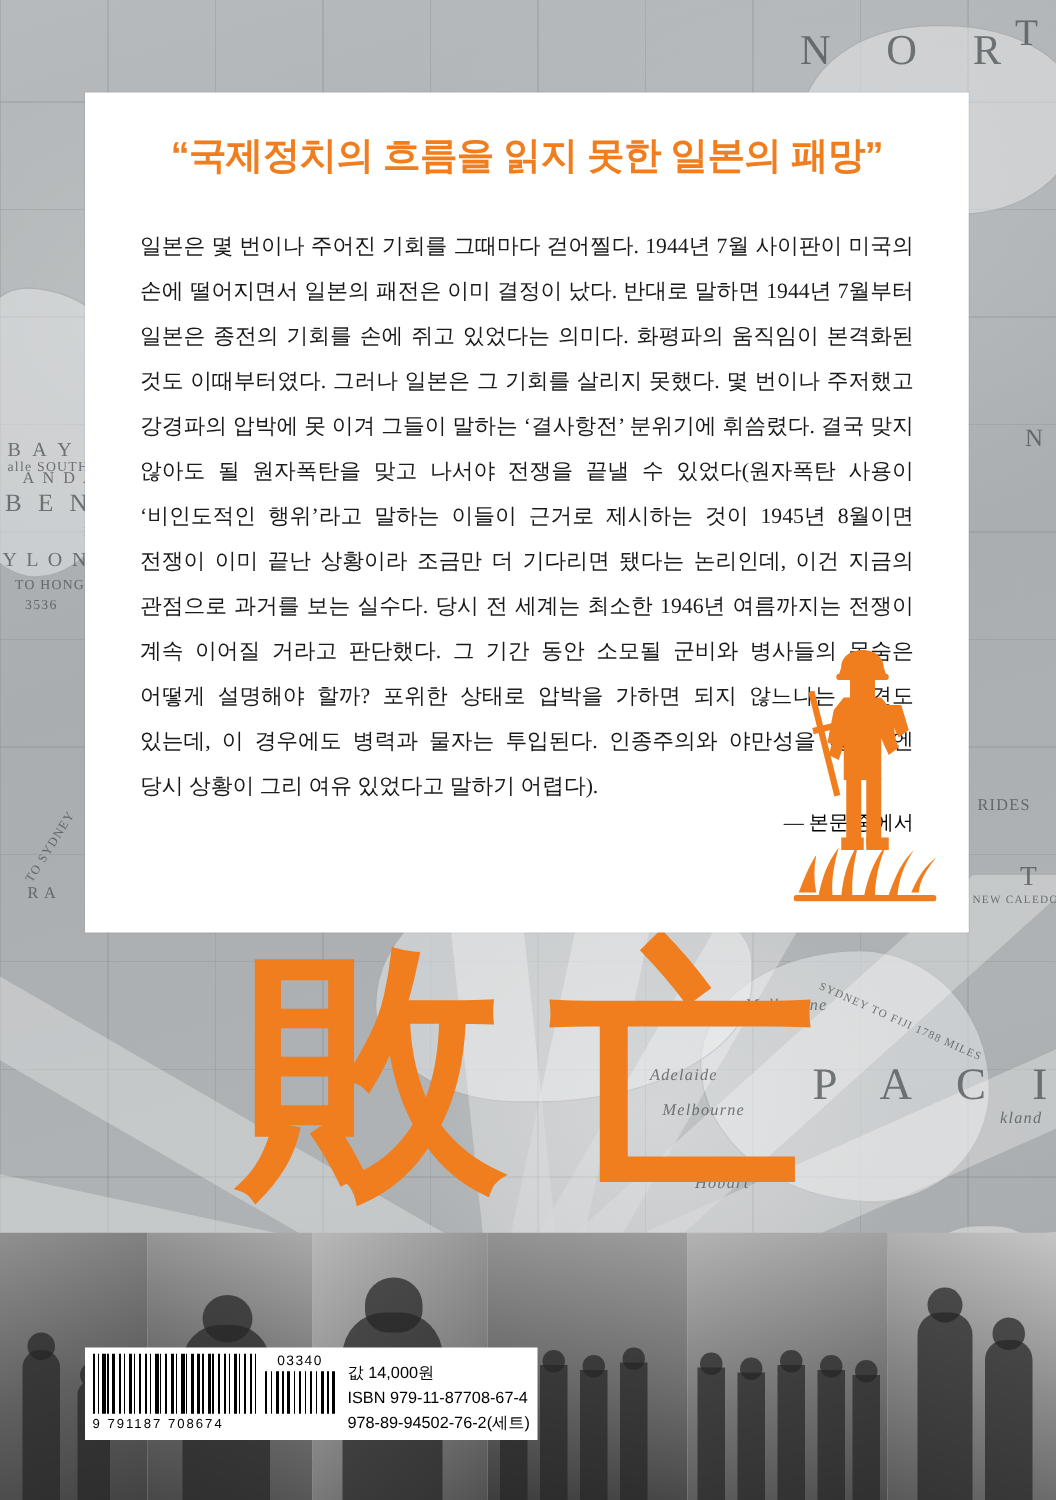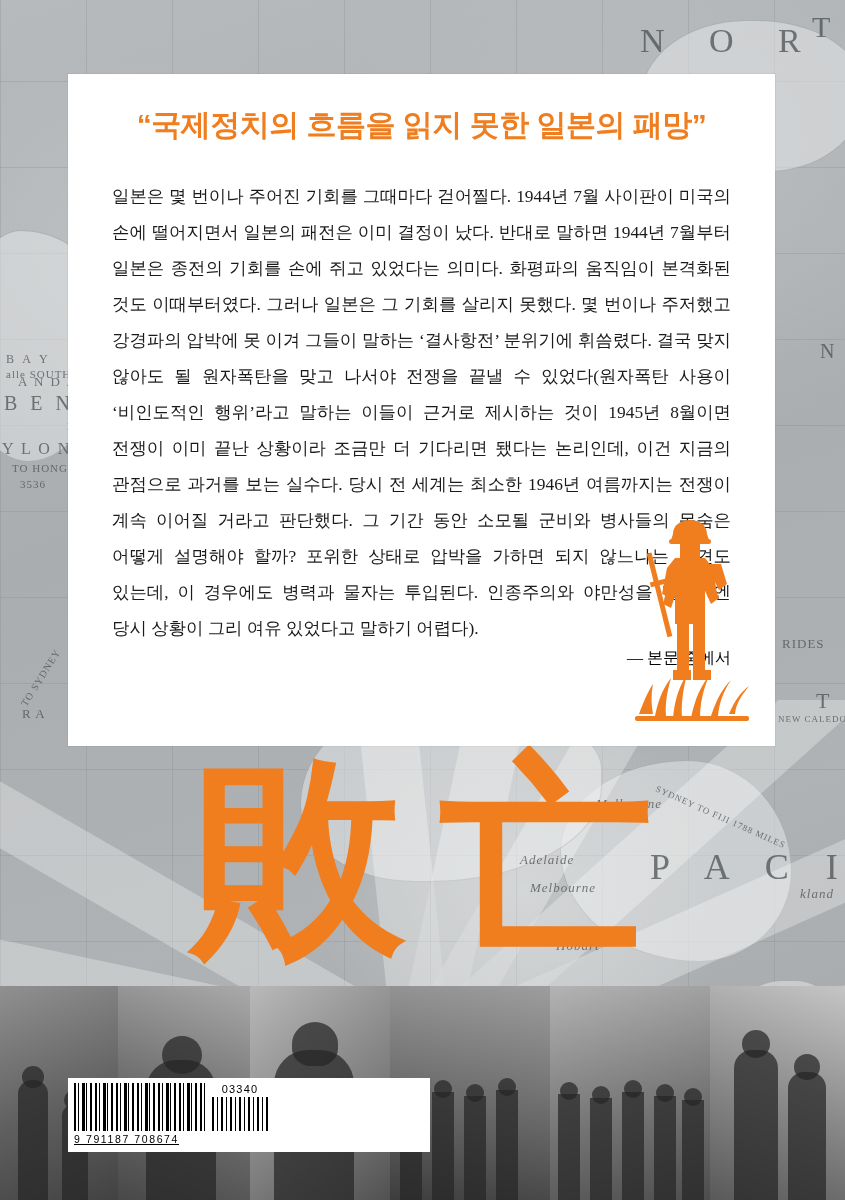--- a/index.html
+++ b/index.html
@@ -47,21 +47,21 @@
     position: absolute;
     color: rgba(75,80,83,0.75);
     font-family: "Liberation Serif", serif;
     letter-spacing: 6px;
     white-space: nowrap;
     user-select: none;
   }
   .mw-north  { left: 640px; top: 22px;  font-size: 34px; letter-spacing: 18px; }
   .mw-pacif  { left: 650px; top: 846px; font-size: 36px; letter-spacing: 14px; }
   .mw-austra { left: 300px; top: 752px; font-size: 30px; letter-spacing: 12px; color: rgba(75,80,83,0.45); }
-  .mw-bay    { left: 6px;   top: 352px; font-size: 12px; letter-spacing: 3px; }
+  .mw-bay    { left: 6px;   top: 352px; font-size: 16px; letter-spacing: 3px; }
   .mw-andan  { left: 18px;  top: 374px; font-size: 13px; letter-spacing: 2px; }
   .mw-benga  { left: 4px;   top: 392px; font-size: 20px; letter-spacing: 4px; }
   .mw-nico   { left: 22px;  top: 420px; font-size: 11px; letter-spacing: 2px; margin-left: 45px; }
   .mw-ylon   { left: 2px;   top: 440px; font-size: 16px; letter-spacing: 2px; }
   .mw-southp { left: 6px;   top: 368px; font-size: 11px; letter-spacing: 1px; }
   .mw-hong   { left: 12px;  top: 462px; font-size: 11px; letter-spacing: 1px; }
   .mw-3536   { left: 20px;  top: 478px; font-size: 11px; letter-spacing: 1px; }
   .mw-sydney { left: 8px;   top: 672px; font-size: 10px; letter-spacing: 1px; transform: rotate(-58deg); }
   .mw-ra     { left: 22px;  top: 706px; font-size: 13px; letter-spacing: 1px; }
   .mw-n1     { left: 820px; top: 340px; font-size: 20px; }
@@ -201,21 +201,20 @@
     width: 362px;
     height: 74px;
     background: #ffffff;
     display: flex;
     align-items: stretch;
   }
   .barcode {
     width: 142px;
     padding: 5px 4px 0 6px;
     box-sizing: border-box;
-    text-decoration: underline;
   }
   .bars {
     height: 48px;
     width: 100%;
     background-image: repeating-linear-gradient(
       90deg,
       #000 0px, #000 2px, #fff 2px, #fff 4px,
       #000 4px, #000 5px, #fff 5px, #fff 8px,
       #000 8px, #000 11px, #fff 11px, #fff 12px,
       #000 12px, #000 13px, #fff 13px, #fff 16px,
@@ -413,15 +412,20 @@
 
   <div class="barcode-block">
     <div class="barcode">
       <div class="bars"></div>
       <div class="barcode-num">9 791187 708674</div>
     </div>
     <div class="addon">
       <div class="addon-num">03340</div>
       <div class="addon-bars"></div>
     </div>
+    <div class="isbn-lines">
+      <div>값 14,000원</div>
+      <div>ISBN 979-11-87708-67-4</div>
+      <div>978-89-94502-76-2(세트)</div>
+    </div>
   </div>
 
 </div>
 
 </body></html>

